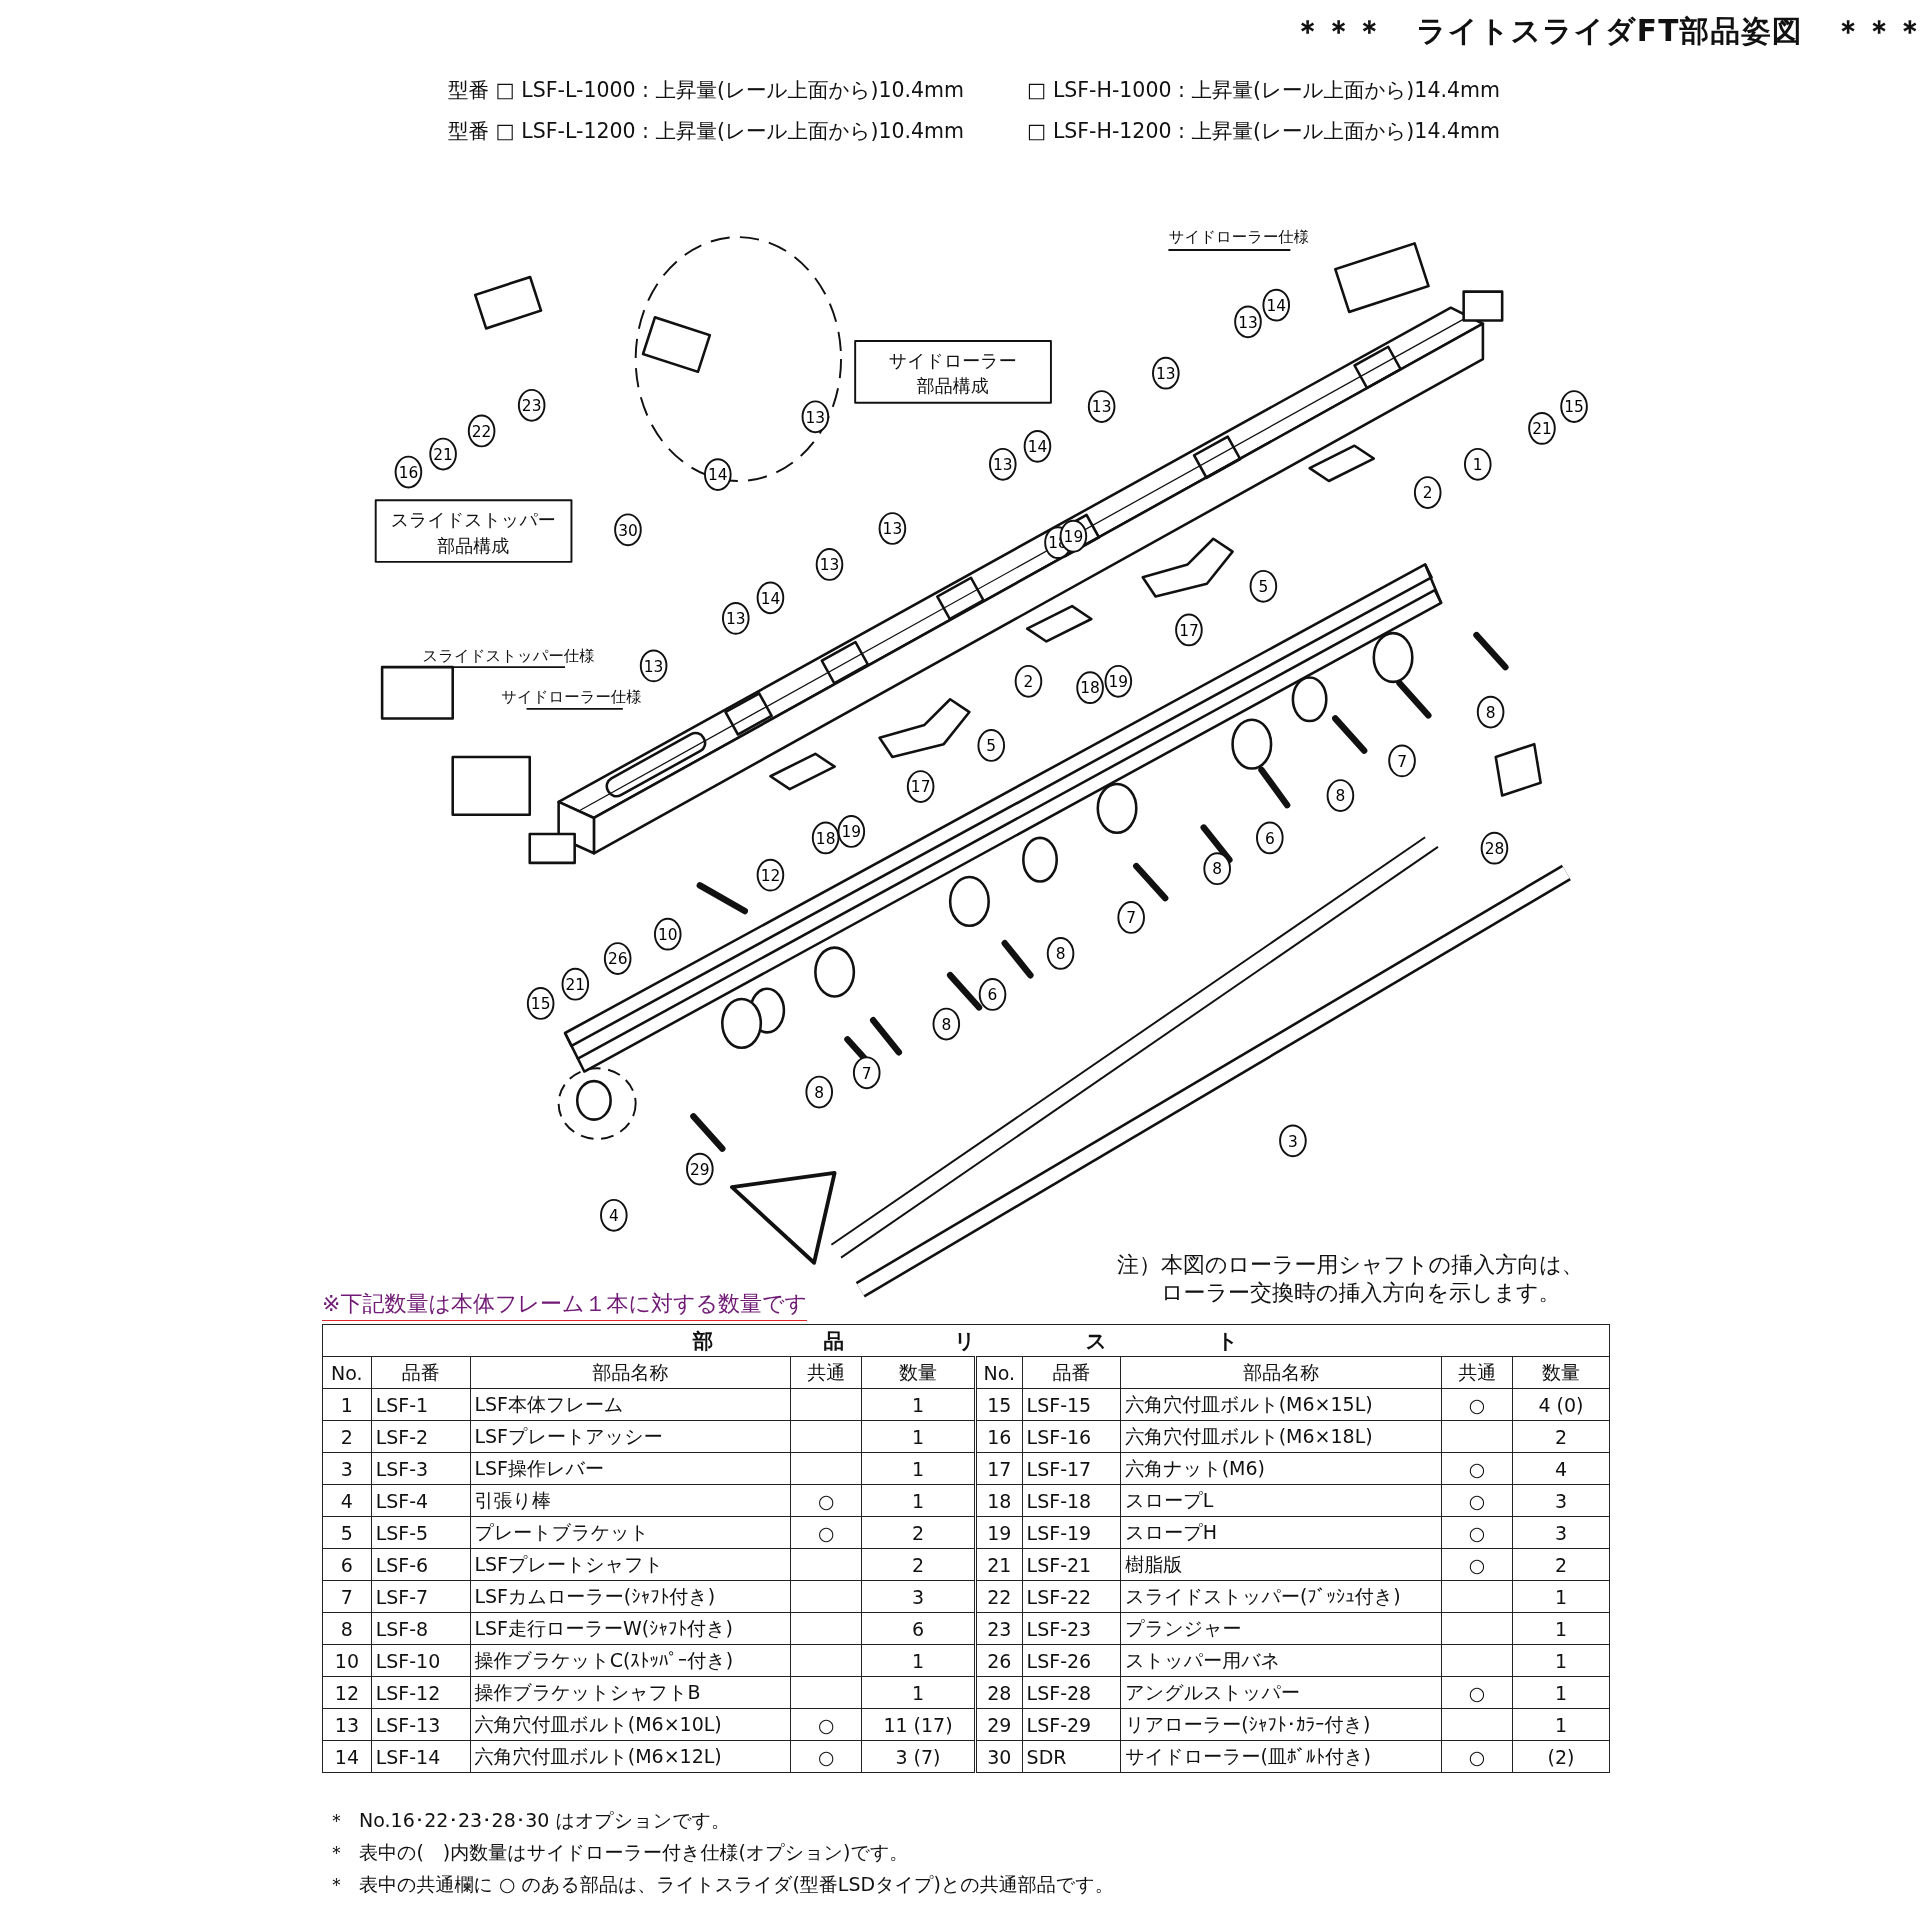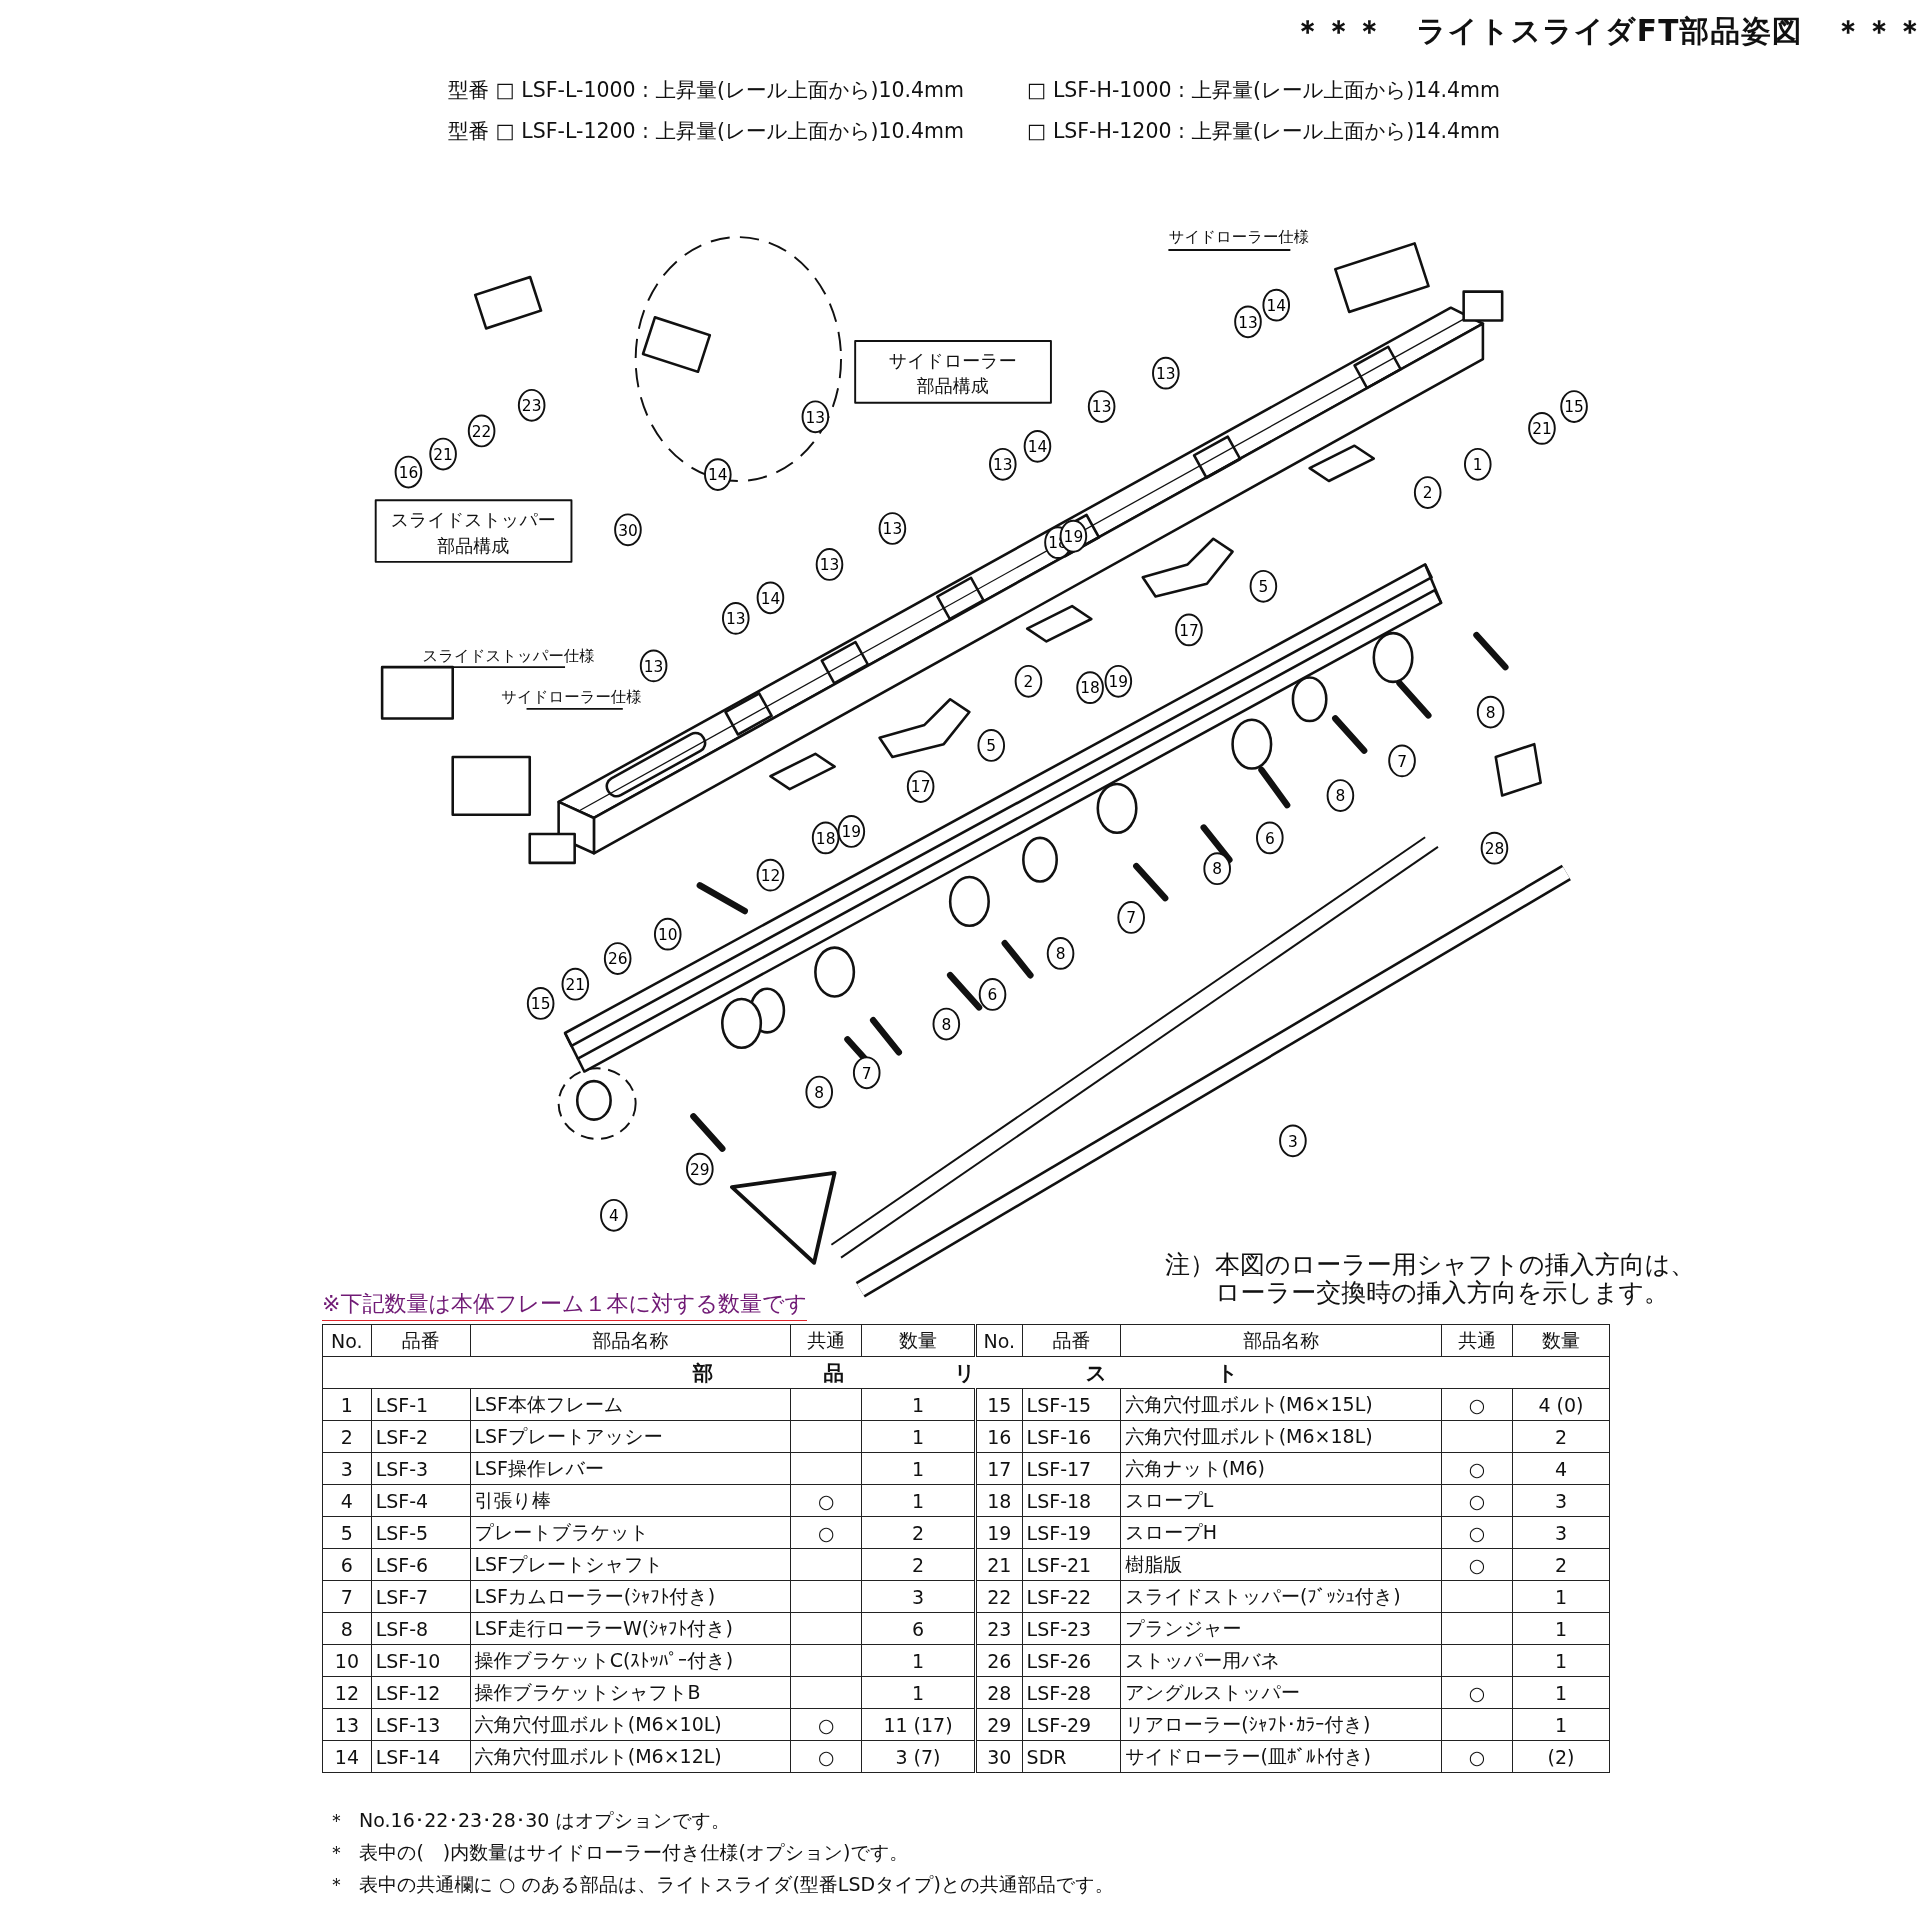--- a/index.html
+++ b/index.html
@@ -8,21 +8,21 @@
   .title { position:absolute; left:0; top:11.6px; width:1926px; text-align:right;
            font-size:29.5px; font-weight:bold; letter-spacing:1.3px; }
   .models { position:absolute; left:385px; top:69px; width:1207px; }
   .model-row { display:flex; height:41px; align-items:center; font-size:20.5px; }
   .model-row .l { width:642px; white-space:nowrap;text-align:center; }
   .model-row .r { white-space:nowrap; }
   .diagram { position:absolute; left:0; top:205px; width:1926px; height:1104px; }
   .callout-label { font-family:"DejaVu Sans", sans-serif; }
   .red-note { position:absolute; left:322px; top:1289px; font-size:22px; color:#701a75;
               border-bottom:1.9px solid #e0252b; padding-bottom:1.3px; white-space:nowrap; }
-  .note { position:absolute; left:1117px; top:1251px; font-size:25px; line-height:28px; white-space:pre;margin-left:48px; }
+  .note { position:absolute; left:1117px; top:1251px; font-size:22px; line-height:28px; white-space:pre; }
   table.parts { position:absolute; left:322px; top:1324px; width:1288px; border-collapse:collapse;
                 font-size:19px; }
   table.parts td, table.parts th { border:1.3px solid #222; height:31px; padding:0 3.9px; font-weight:normal; }
   table.parts th.caption { height:31px; font-weight:bold; font-size:20.5px; letter-spacing:1.3px; }
   table.parts .c { text-align:center; }
   table.parts .sep { border-left:3.2px double #222; }
   .footnotes { position:absolute; left:327px; top:1804px; font-size:19px; line-height:32px; }
   .footnotes div { white-space:nowrap; }
   .footnotes .ast { display:inline-block; width:32px; }
 </style>
@@ -359,34 +359,34 @@
 </svg>
 
 <div class="note"><span>注）本図のローラー用シャフトの挿入方向は、</span>
 <span>　　ローラー交換時の挿入方向を示します。</span></div>
 
 <div class="red-note">※下記数量は本体フレーム１本に対する数量です</div>
 
 <table class="parts">
   <thead>
     <tr>
+        <th class="caption c" colspan="10">部　　　　　品　　　　　リ　　　　　ス　　　　　ト</th>
+      </tr>
+    <tr>
       <th class="c" style="width:40px">No.</th>
       <th class="c" style="width:90px">品番</th>
       <th class="c" style="width:312px">部品名称</th>
       <th class="c" style="width:62px">共通</th>
       <th class="c" style="width:104px">数量</th>
       <th class="c sep" style="width:37px">No.</th>
       <th class="c" style="width:90px">品番</th>
       <th class="c" style="width:312px">部品名称</th>
       <th class="c" style="width:62px">共通</th>
       <th class="c">数量</th>
     </tr>
-    <tr>
-        <th class="caption c" colspan="10">部　　　　　品　　　　　リ　　　　　ス　　　　　ト</th>
-      </tr>
   </thead>
   <tbody id="parts-body">
       <tr>
         <td class="c">1</td>
         <td>LSF-1</td>
         <td>LSF本体フレーム</td>
         <td class="c"></td>
         <td class="c">1</td>
         <td class="c sep">15</td>
         <td>LSF-15</td>

